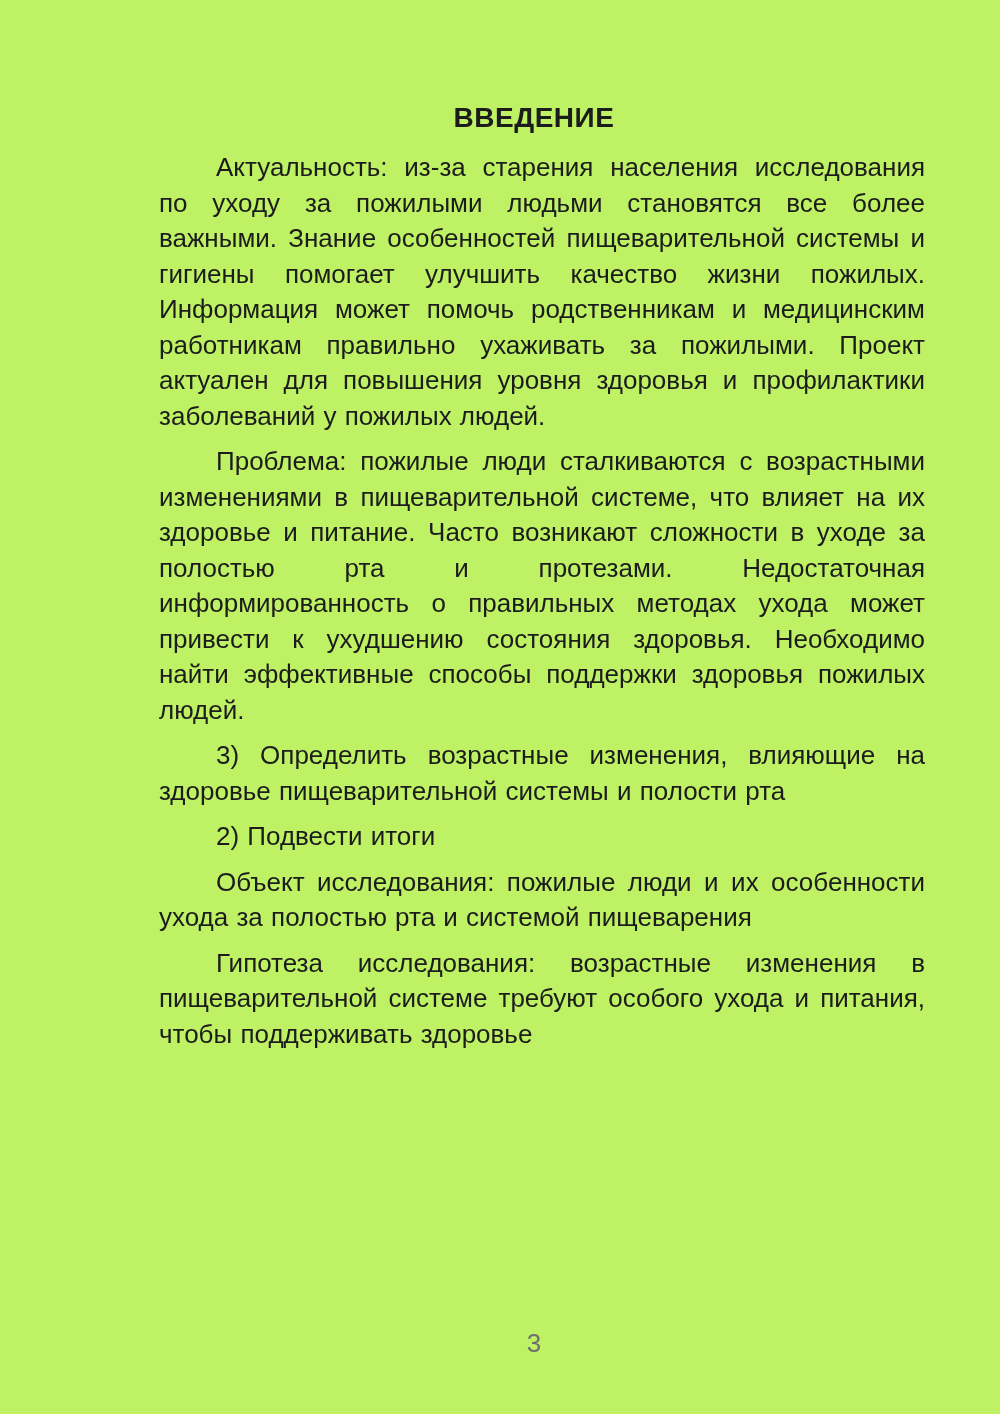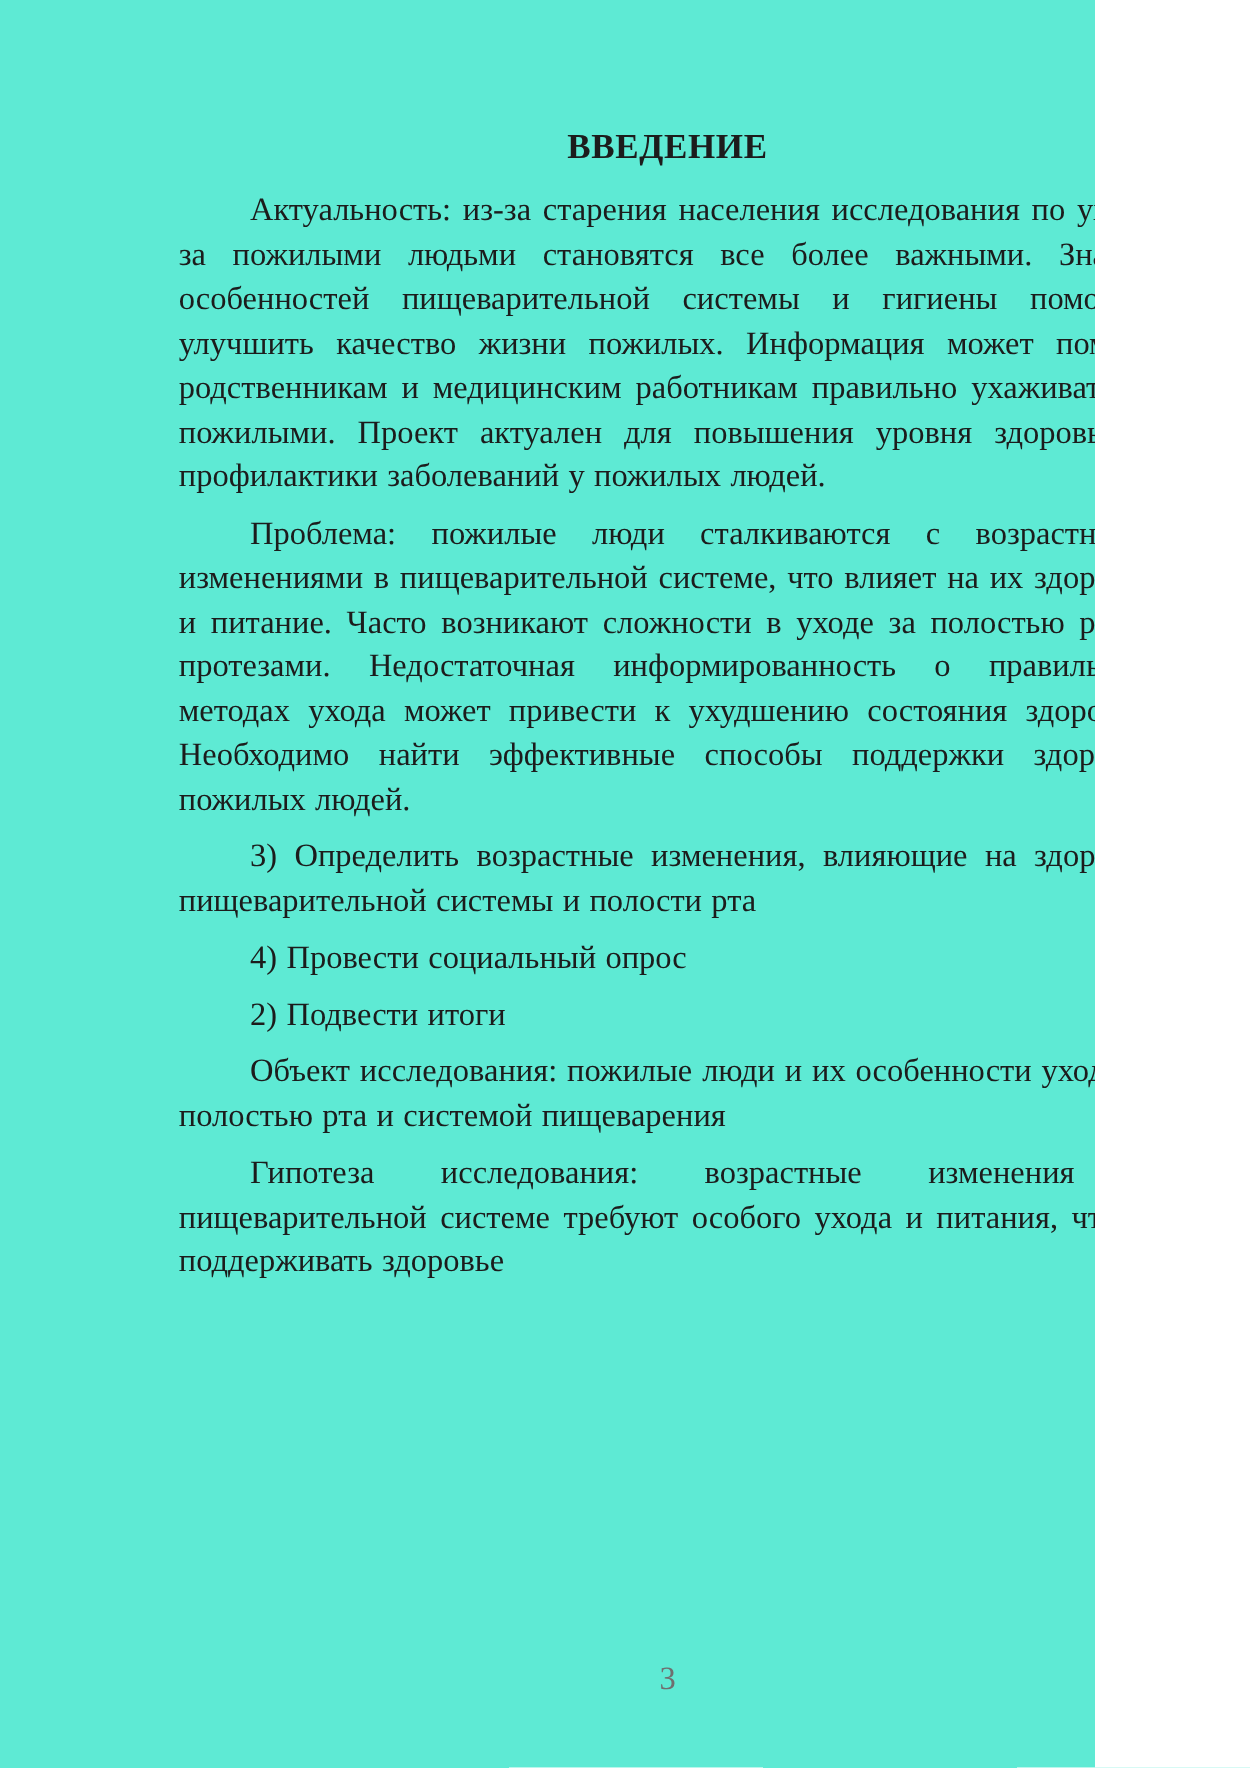--- a/index.html
+++ b/index.html
@@ -2,43 +2,43 @@
 <html lang="ru"><head>
 <meta charset="utf-8">
 <style>
   html, body {
     margin: 0;
     padding: 0;
     background: #ffffff;
   }
   .page {
     position: relative;
-    width: 876px;
+    width: 1000px;
     height: 1414px;
-    background: #5eead4;
+    background: #bef264;
     overflow: hidden;
-    font-family: Liberation Serif, serif;
+    font-family: Liberation Sans, sans-serif;
     color: #1c1c1c;
   }
   .content {
     position: absolute;
     left: 143px;
     top: 99px;
     width: 782px;
   }
   .doc-title {
     margin: 0 0 14px 0;
     font-size: 28px;
     line-height: 37px;
     font-weight: bold;
     text-align: center;
     letter-spacing: 0.5px;
   }
   .para {
-    margin: 0 0 10px 0;
+    margin: 0 0 10px 16px;
     font-size: 26px;
     line-height: 35.5px;
     text-align: justify;
     text-indent: 57px;
     hyphens: none;
     word-spacing: 1px;
   }
   .page-number {
     position: absolute;
     left: 143px;
@@ -60,21 +60,20 @@
     <p class="para">Актуальность: из-за старения населения исследования по уходу за пожилыми людьми становятся все более важными. Знание особенностей пищеварительной системы и гигиены помогает улучшить качество жизни пожилых. Информация может помочь родственникам и медицинским работникам правильно ухаживать за пожилыми. Проект актуален для повышения уровня здоровья и профилактики заболеваний у пожилых людей.</p>
 
     <p class="para">Проблема: пожилые люди сталкиваются с возрастными изменениями в пищеварительной системе, что влияет на их здоровье и питание. Часто возникают сложности в уходе за полостью рта и протезами. Недостаточная информированность о правильных методах ухода может привести к ухудшению состояния здоровья. Необходимо найти эффективные способы поддержки здоровья пожилых людей.</p>
 
 
 
 
 
     <p class="para">3) Определить возрастные изменения, влияющие на здоровье пищеварительной системы и полости рта</p>
 
-    <p class="para">4) Провести социальный опрос</p>
 
     <p class="para">2) Подвести итоги</p>
 
     <p class="para">Объект исследования: пожилые люди и их особенности ухода за полостью рта и системой пищеварения</p>
 
 
     <p class="para">Гипотеза исследования: возрастные изменения в пищеварительной системе требуют особого ухода и питания, чтобы поддерживать здоровье</p>
   </div>
 
   <div class="page-number">3</div>

